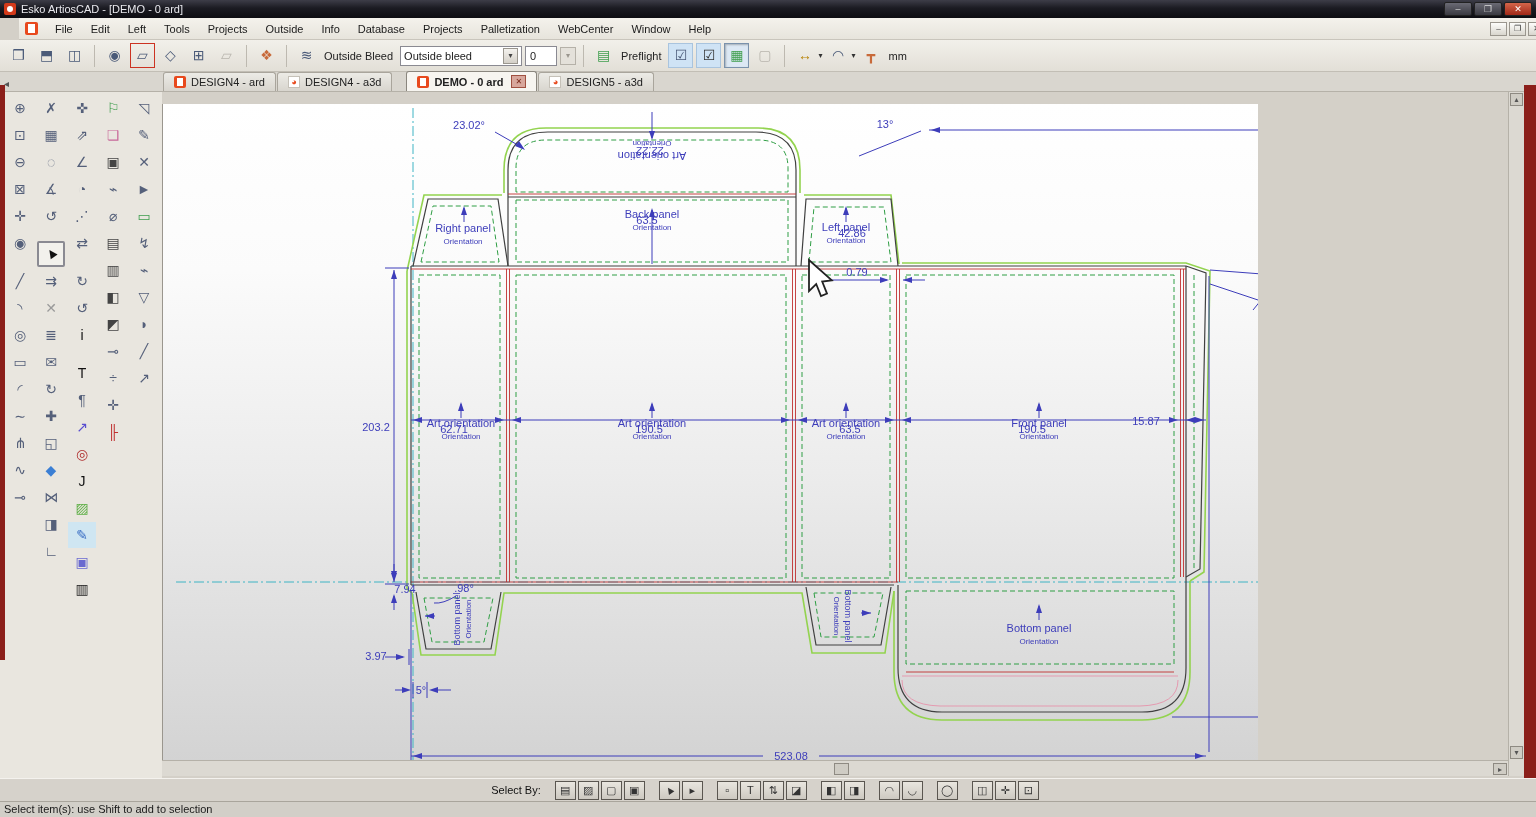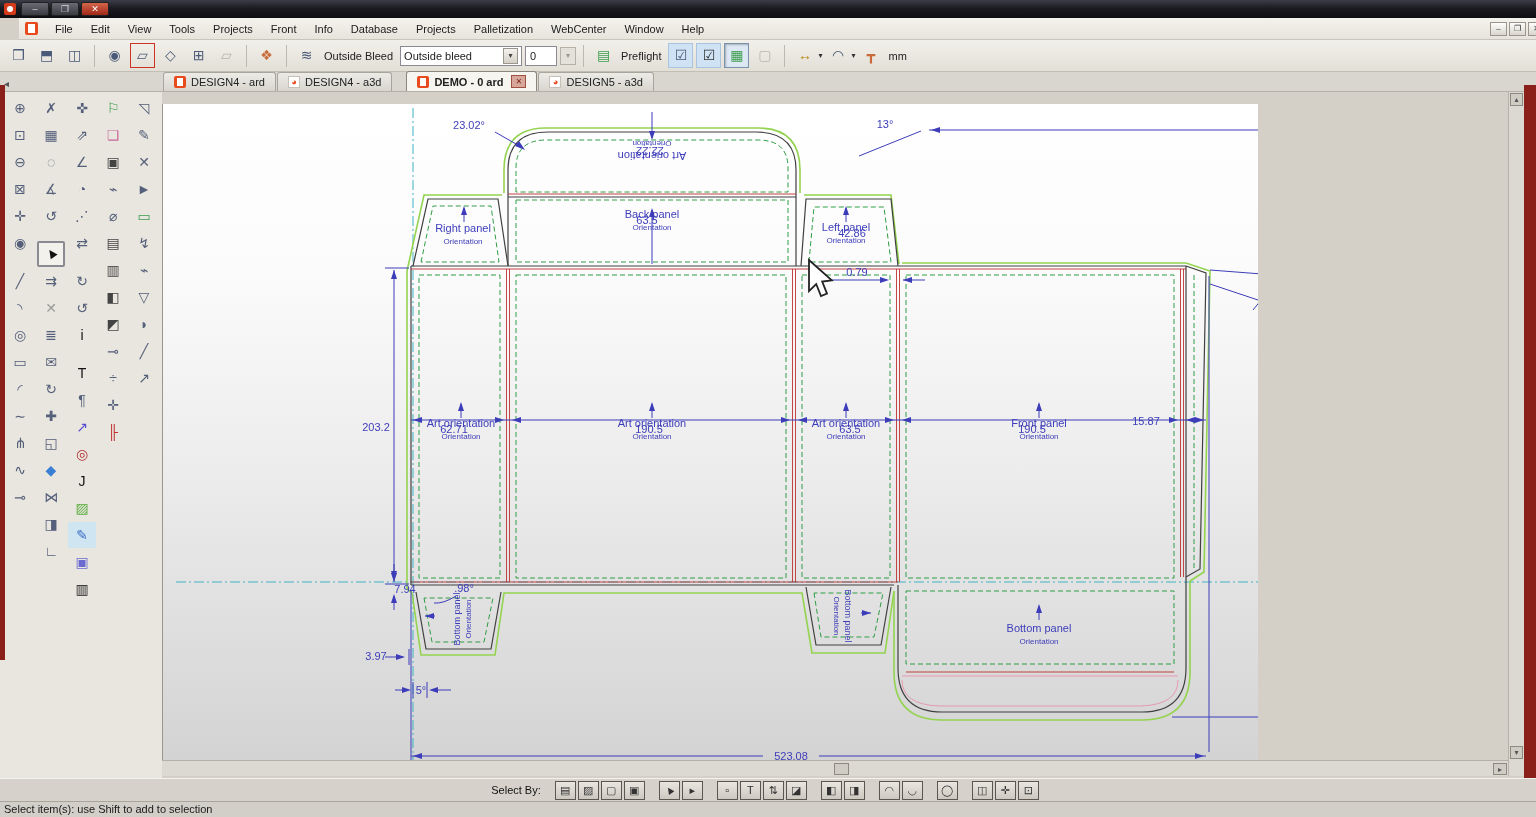--- a/index.html
+++ b/index.html
@@ -116,36 +116,37 @@
   .dtxt{font-size:11px;text-anchor:middle;}
   .ltxt{font-size:11px;text-anchor:middle;}
   .otxt{font-size:8px;text-anchor:middle;}
   .stxt{font-size:9px;text-anchor:middle;}
 </style>
 </head>
 <body>
 
 <div class="titlebar">
   <span class="appicon"></span>
+  <span class="titletext">Esko ArtiosCAD - [DEMO - 0 ard]</span>
   <span class="wcontrols">
     <span class="wbtn">–</span>
     <span class="wbtn">❐</span>
     <span class="wbtn close">✕</span>
   </span>
 </div>
 
 <div class="menubar">
   <span class="docicon"></span>
   <span style="display:flex">
       <span class="mitem">File</span>
       <span class="mitem">Edit</span>
-      <span class="mitem">View</span>
+      <span class="mitem">Left</span>
       <span class="mitem">Tools</span>
       <span class="mitem">Projects</span>
-      <span class="mitem">Front</span>
+      <span class="mitem">Outside</span>
       <span class="mitem">Info</span>
       <span class="mitem">Database</span>
       <span class="mitem">Projects</span>
       <span class="mitem">Palletization</span>
       <span class="mitem">WebCenter</span>
       <span class="mitem">Window</span>
       <span class="mitem">Help</span>
     </span>
   <span class="mdicontrols">
     <span class="mdibtn">–</span>

